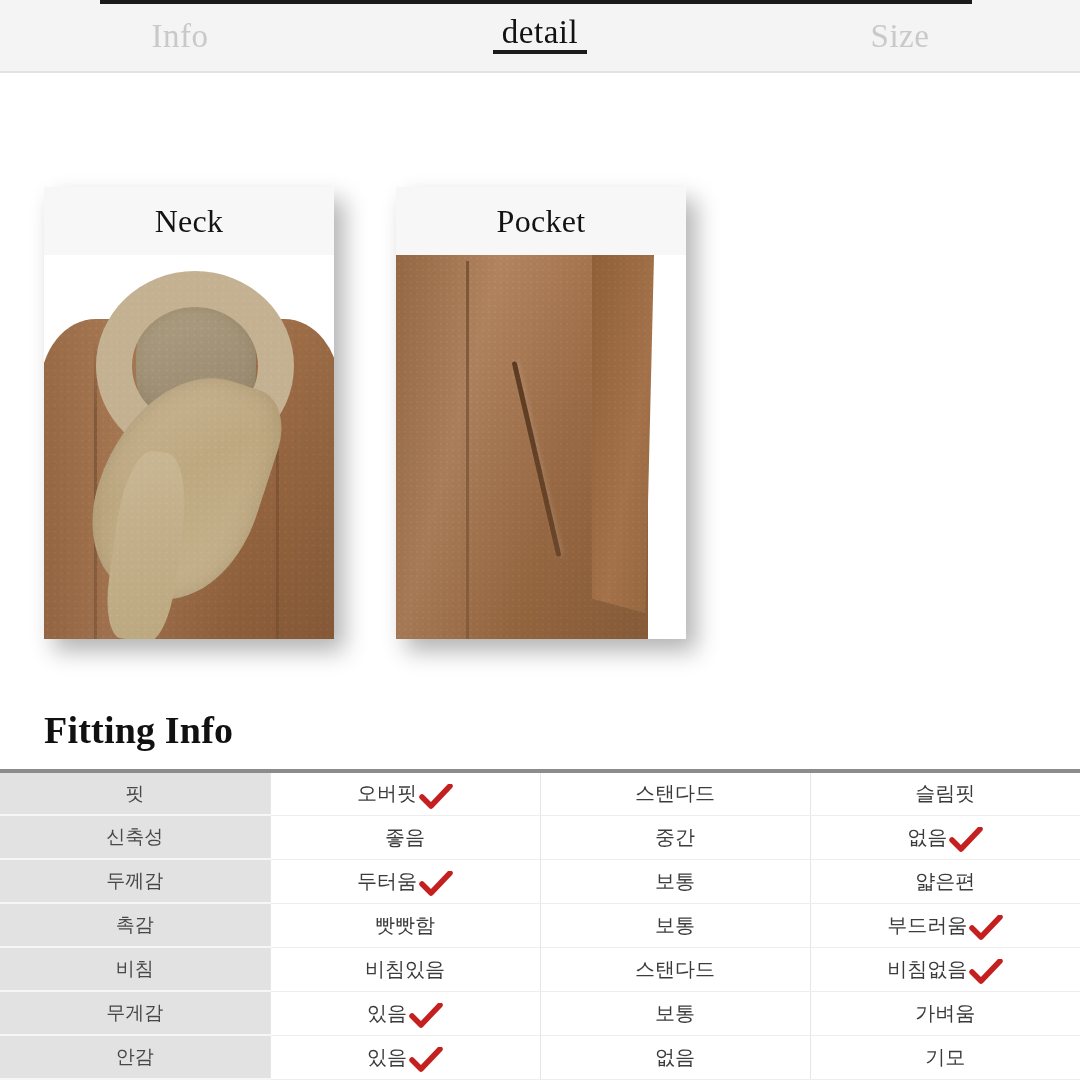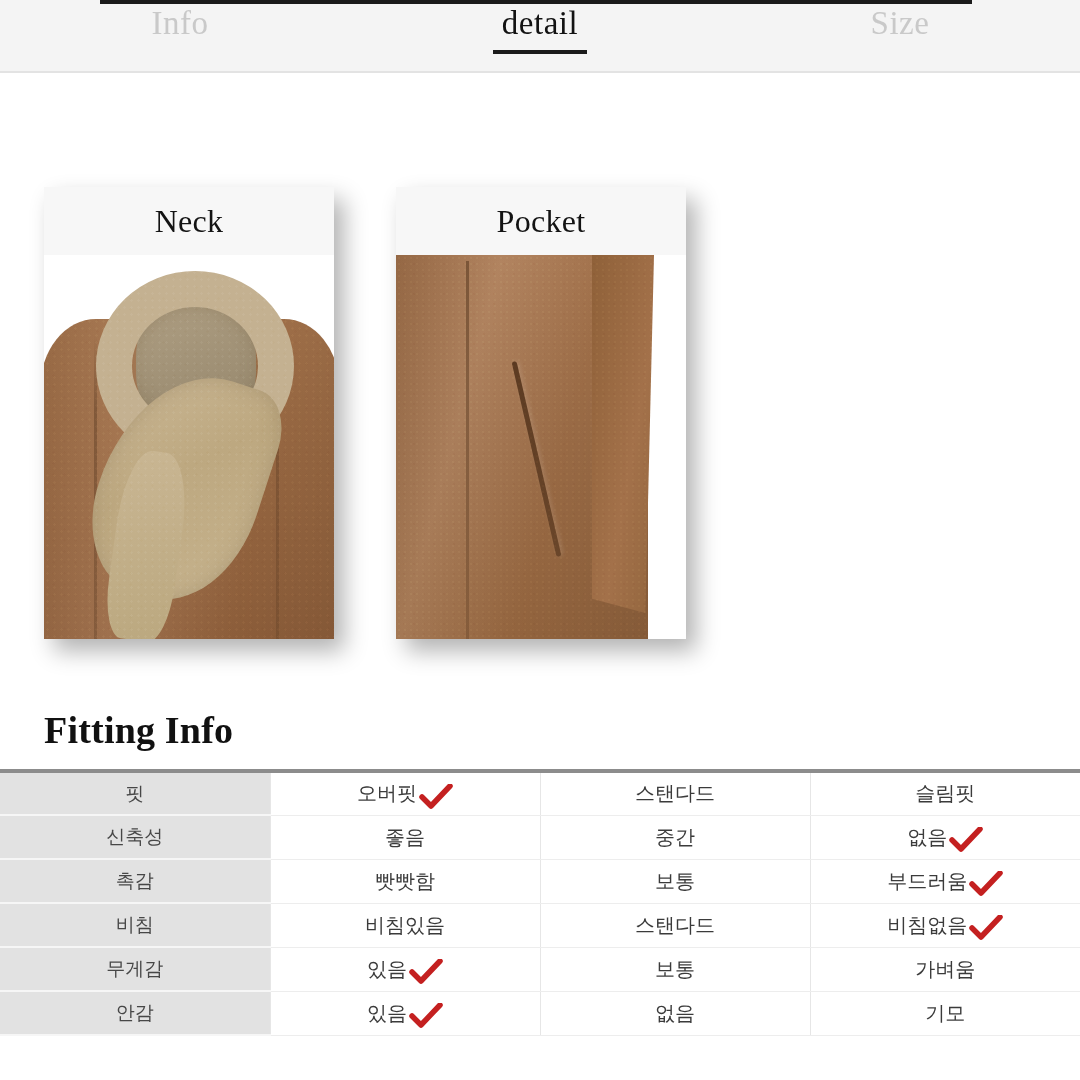--- a/index.html
+++ b/index.html
@@ -20,21 +20,21 @@
   .tabbar-topline {
     position:absolute; left:100px; top:0; width:872px; height:4px;
     background:#1b1b1b;
   }
   .tabbar-bottomline {
     position:absolute; left:0; bottom:0; width:1080px; height:2px;
     background:#e3e3e3;
   }
   .tab {
     flex:1 1 0; height:63px;
-    display:flex; align-items:flex-start; justify-content:center;
+    display:flex; align-items:center; justify-content:center;
     position:relative;
     font-family:"Liberation Serif","DejaVu Serif",serif;
     font-size:33px; letter-spacing:0.5px;
   }
   .tab.inactive { color:#c9c9c9; }
   .tab.active { color:#121212; }
   .tab.active .tab-label { position:relative; padding-bottom:8px; }
   .tab-underline {
     position:absolute; left:50%; transform:translateX(-50%);
     bottom:14px; width:94px; height:4px; background:#1b1b1b;
@@ -281,20 +281,37 @@
           <td class="val"><span class="cellwrap">
               <span>없음</span>
               <span class="check">
                 <svg viewBox="0 0 34 26" width="34" height="26">
                   <path d="M3 13 L12 22 L31 2" fill="none" stroke="#c42020" stroke-width="5.5" stroke-linecap="round" stroke-linejoin="round"></path>
                 </svg>
               </span>
             </span></td>
         </tr>
         <tr>
+          <td class="lbl">두께감</td>
+          <td class="val"><span class="cellwrap">
+              <span>두터움</span>
+              <span class="check">
+                <svg viewBox="0 0 34 26" width="34" height="26">
+                  <path d="M3 13 L12 22 L31 2" fill="none" stroke="#c42020" stroke-width="5.5" stroke-linecap="round" stroke-linejoin="round"></path>
+                </svg>
+              </span>
+            </span></td>
+          <td class="val"><span class="cellwrap">
+              <span>보통</span>
+            </span></td>
+          <td class="val"><span class="cellwrap">
+              <span>얇은편</span>
+            </span></td>
+        </tr>
+        <tr>
           <td class="lbl">촉감</td>
           <td class="val"><span class="cellwrap">
               <span>빳빳함</span>
             </span></td>
           <td class="val"><span class="cellwrap">
               <span>보통</span>
             </span></td>
           <td class="val"><span class="cellwrap">
               <span>부드러움</span>
               <span class="check">

